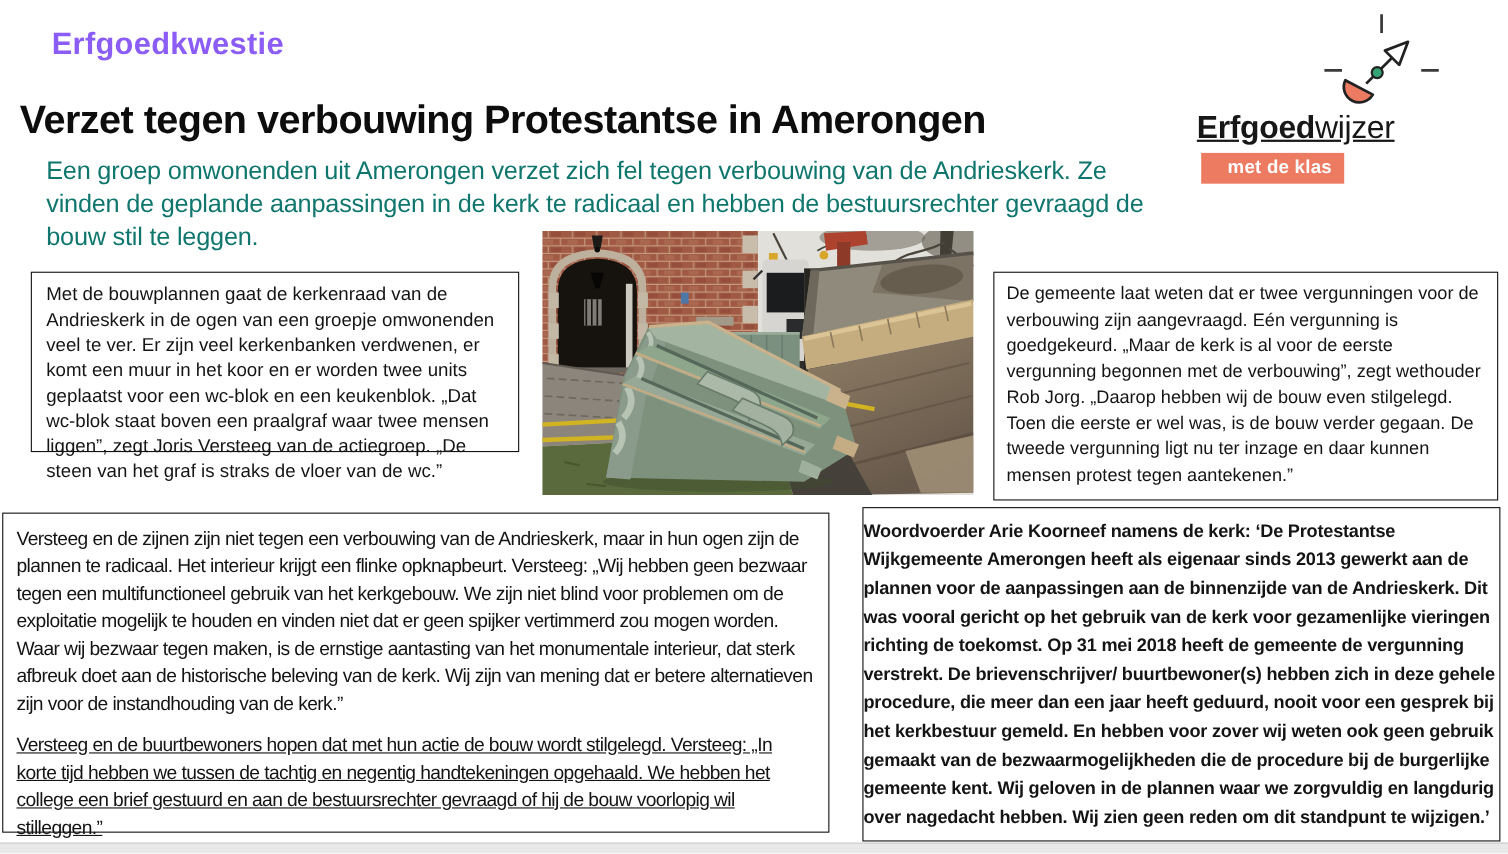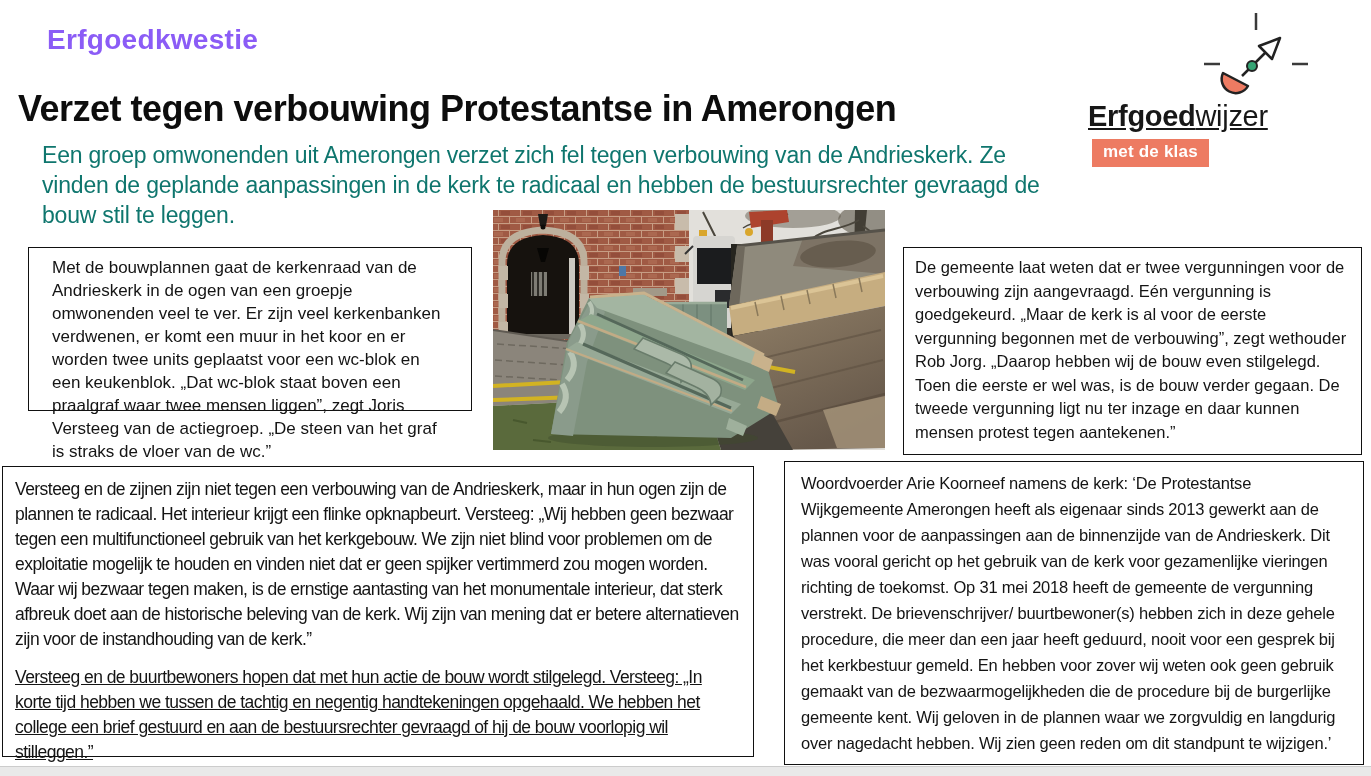--- a/index.html
+++ b/index.html
@@ -20,44 +20,44 @@
   }
   .intro{
     position:absolute;left:42px;top:140px;width:1015px;
     font-size:23px;line-height:30px;color:#0f766e;letter-spacing:-.2px;
   }
   .box{
     position:absolute;box-sizing:border-box;
     border:1.5px solid #111;background:#fff;
   }
   .box p{margin:0;}
-  #box-tl{left:28px;top:247px;width:444px;height:164px;padding:8px 23px;
+  #box-tl{left:28px;top:247px;width:444px;height:164px;padding:8px 13px;
     font-size:17px;line-height:23px;}
   #box-tr{left:903px;top:247px;width:459px;height:208px;padding:8px 11px;
     font-size:16.5px;line-height:23.5px;}
   #box-bl{left:2px;top:466px;width:752px;height:291px;padding:10px 12px;
     font-size:17.5px;line-height:25px;letter-spacing:-.55px;}
   #box-bl p + p{margin-top:13px;text-decoration:underline;}
-  #box-br{left:784px;top:461px;width:580px;height:304px;padding:8px 16px;
-    font-size:16.5px;line-height:26px;letter-spacing:-.2px;}
+  #box-br{left:784px;top:461px;width:580px;height:304px;padding:8px 0;
+    font-size:16.5px;line-height:26px;letter-spacing:-.2px;font-weight:bold;}
   .photo{
     position:absolute;left:493px;top:210px;width:392px;height:240px;
   }
   .photo svg{display:block;width:100%;height:100%;}
   
   .logo-icon{position:absolute;left:1190px;top:10px;width:132px;height:92px;}
   .brand{
     position:absolute;left:1088px;top:100px;
     font-size:29px;color:#171717;letter-spacing:-.3px;white-space:nowrap;text-decoration:underline;
   }
   .brand .b{font-weight:800;}
   .badge{
     position:absolute;left:1092px;top:139px;
     background:#ED7B62;color:#fff;font-weight:bold;font-size:17px;
-    padding:3px 11px 5px 11px;letter-spacing:.2px;
+    padding:3px 11px 5px 24px;letter-spacing:.2px;
   }
   .bottom-strip{
     position:absolute;left:0;top:766px;width:1371px;height:10px;
     background:#e9e9e9;border-top:1px solid #cccccc;box-sizing:border-box;
   }
 </style>
 </head>
 <body>
 
 <div class="kicker">Erfgoedkwestie</div>

